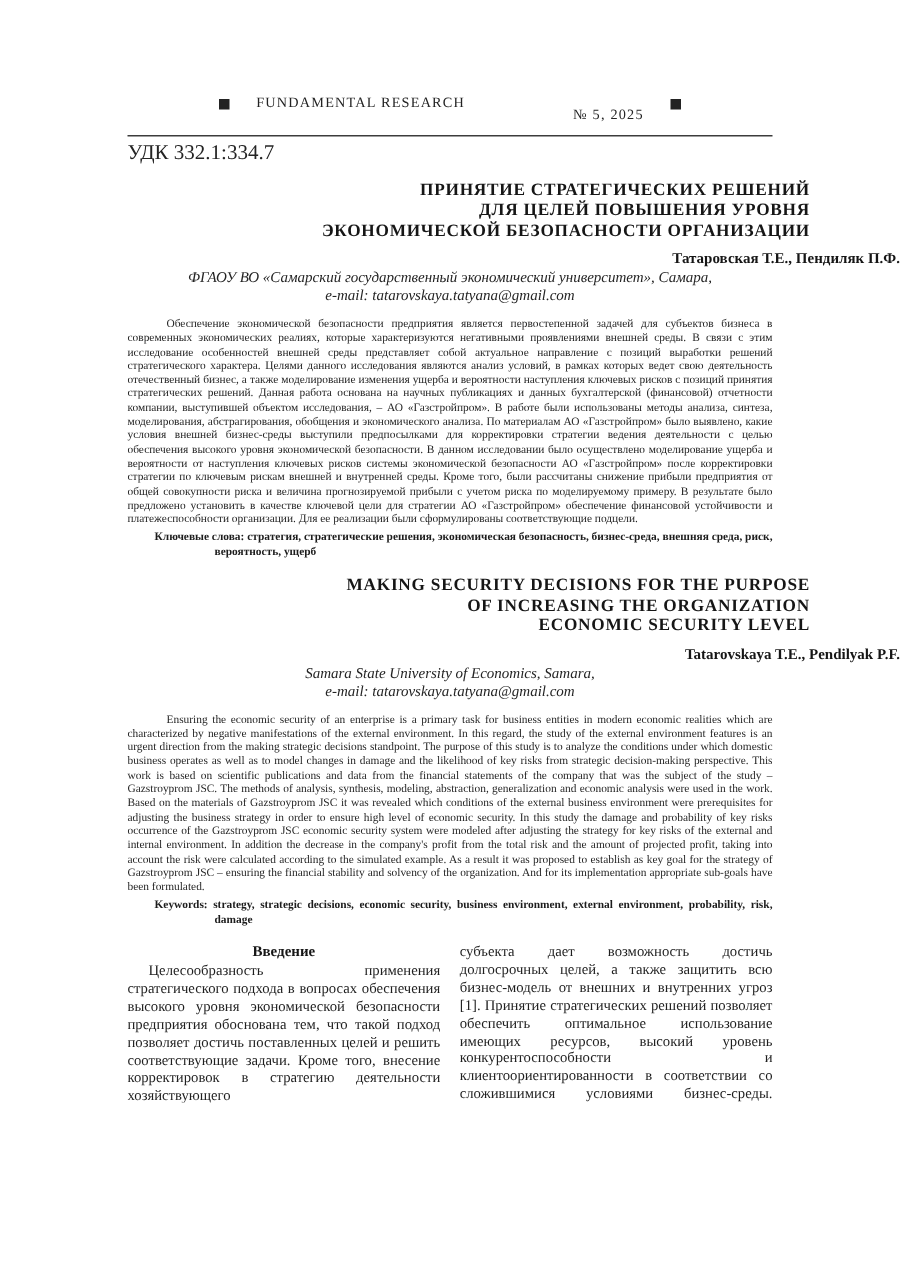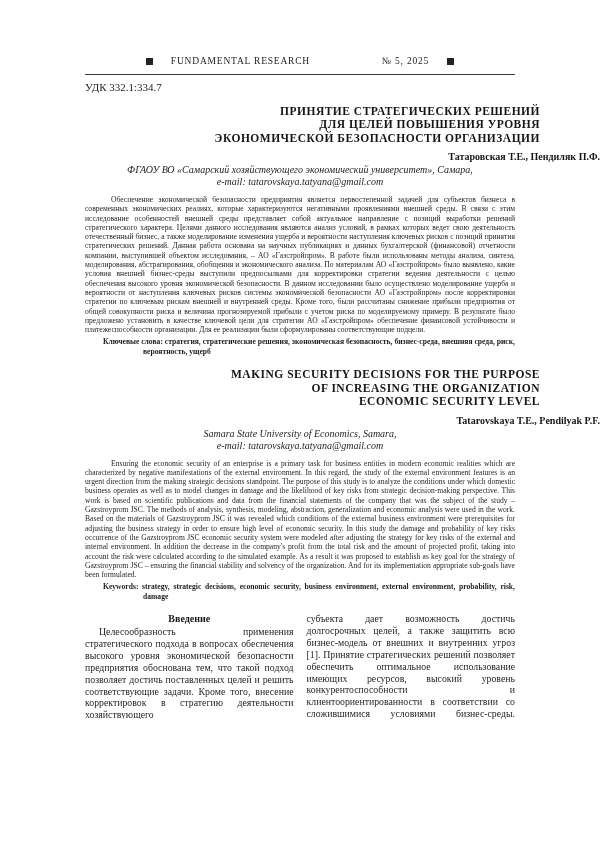--- a/index.html
+++ b/index.html
@@ -22,28 +22,28 @@
     font-size: 9.5px;
     letter-spacing: 0.8px;
     color: #232323;
   }
   .sq {
     display: inline-block;
     width: 7px; height: 7px;
     background: #232323;
   }
   .journal-name { margin: 0 14px 0 18px; }
-  .issue-label { margin: 0 18px 0 10px; padding-left: 48px; }
+  .issue-label { margin: 16px 18px 0 10px; padding-left: 48px; }
   .rule {
     margin: 8px 85px 0 85px;
     border-top: 1.7px solid #3c3c3c;
   }
   .meta-block {
     margin: 7px 85px 0 85px;
-    font-size: 11px;
+    font-size: 14px;
     line-height: 10.5px;
     color: #242424;
   }
   .title-ru, .title-en {
     margin: 12px 60px 0 60px;
     text-align: right;
     font-weight: bold;
     font-size: 11.5px;
     line-height: 13.5px;
     letter-spacing: 0.5px;
@@ -137,21 +137,21 @@
     <div class="rule"></div>
 
     <div class="meta-block">
       <div>УДК 332.1:334.7</div>
     </div>
 
     <h1 class="title-ru">ПРИНЯТИЕ СТРАТЕГИЧЕСКИХ РЕШЕНИЙ
 ДЛЯ ЦЕЛЕЙ ПОВЫШЕНИЯ УРОВНЯ
 ЭКОНОМИЧЕСКОЙ БЕЗОПАСНОСТИ ОРГАНИЗАЦИИ</h1>
     <div class="authors-line">Татаровская Т.Е., Пендиляк П.Ф.</div>
-    <div class="affil-line">ФГАОУ ВО «Самарский хозяйствующего экономический университет», Самара,
+    <div class="affil-line">ФГАОУ ВО «Самарский государственный экономический университет», Самара,
 e-mail: tatarovskaya.tatyana@gmail.com</div>
     <p class="abstract">Обеспечение экономической безопасности предприятия является первостепенной задачей для субъектов бизнеса в современных экономических реалиях, которые характеризуются негативными проявлениями внешней среды. В связи с этим исследование особенностей внешней среды представляет собой актуальное направление с позиций выработки решений стратегического характера. Целями данного исследования являются анализ условий, в рамках которых ведет свою деятельность отечественный бизнес, а также моделирование изменения ущерба и вероятности наступления ключевых рисков с позиций принятия стратегических решений. Данная работа основана на научных публикациях и данных бухгалтерской (финансовой) отчетности компании, выступившей объектом исследования, – АО «Газстройпром». В работе были использованы методы анализа, синтеза, моделирования, абстрагирования, обобщения и экономического анализа. По материалам АО «Газстройпром» было выявлено, какие условия внешней бизнес-среды выступили предпосылками для корректировки стратегии ведения деятельности с целью обеспечения высокого уровня экономической безопасности. В данном исследовании было осуществлено моделирование ущерба и вероятности от наступления ключевых рисков системы экономической безопасности АО «Газстройпром» после корректировки стратегии по ключевым рискам внешней и внутренней среды. Кроме того, были рассчитаны снижение прибыли предприятия от общей совокупности риска и величина прогнозируемой прибыли с учетом риска по моделируемому примеру. В результате было предложено установить в качестве ключевой цели для стратегии АО «Газстройпром» обеспечение финансовой устойчивости и платежеспособности организации. Для ее реализации были сформулированы соответствующие подцели.</p>
     <p class="keywords">Ключевые слова: стратегия, стратегические решения, экономическая безопасность, бизнес-среда, внешняя среда, риск, вероятность, ущерб</p>
 
     <h2 class="title-en">MAKING SECURITY DECISIONS FOR THE PURPOSE
 OF INCREASING THE ORGANIZATION
 ECONOMIC SECURITY LEVEL</h2>
     <div class="authors-line">Tatarovskaya T.E., Pendilyak P.F.</div>
     <div class="affil-line">Samara State University of Economics, Samara,
 e-mail: tatarovskaya.tatyana@gmail.com</div>

